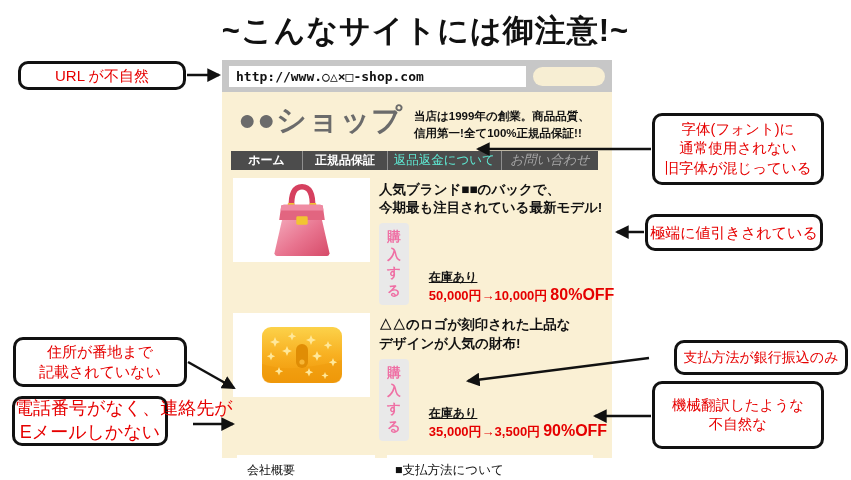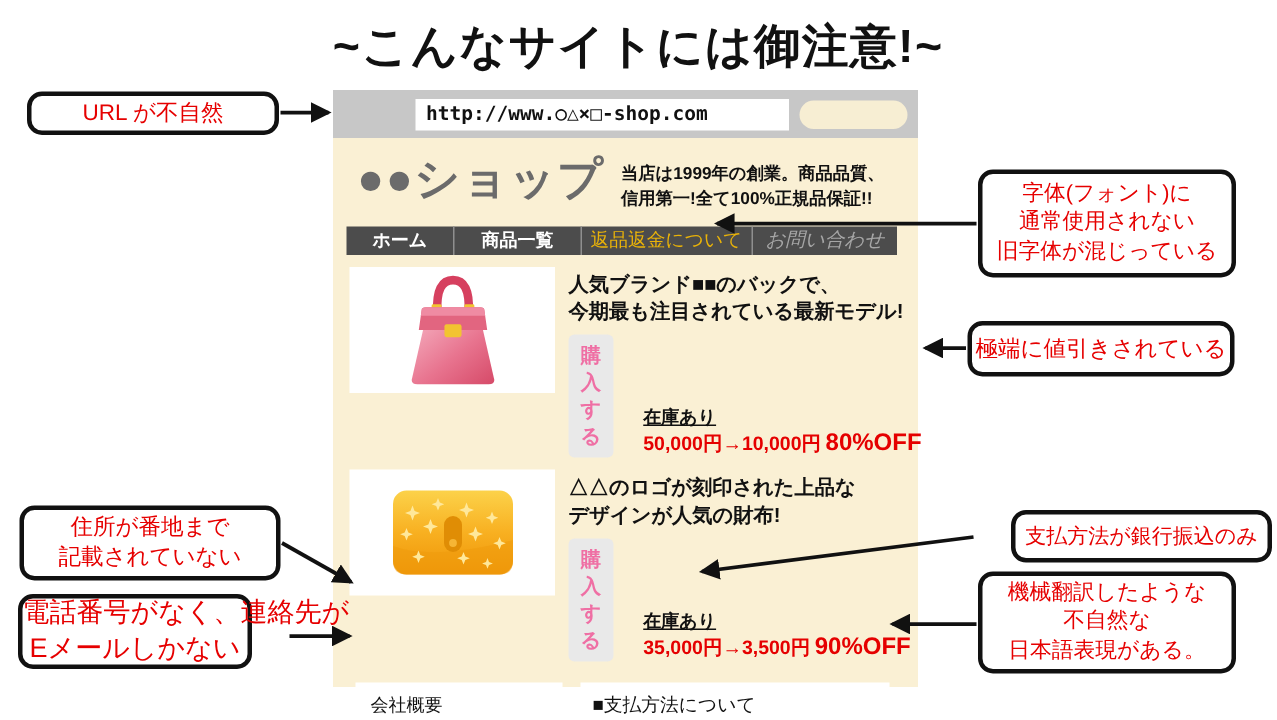--- a/index.html
+++ b/index.html
@@ -35,42 +35,42 @@
 
   
   .browser { position:absolute; left:222px; top:60px; width:390px; height:398px; z-index:1; }
   .chrome {
     height:32px; background:#c7c7c7; display:flex; align-items:center;
     padding:0 7px; gap:7px;
   }
   .url-input {
     flex:1; height:21px; background:#fff; border:none; outline:none;
     font-family:"DejaVu Sans Mono", monospace; font-size:13px; font-weight:bold;
-    color:#111; padding:0 0 0 7px;margin-left:48px;
+    color:#111; padding:0 0 0 7px;
   }
   .go-btn { width:72px; height:19px; background:#f7eed3; border:none; border-radius:10px; }
 
   .site { height:366px; background:#faf0d4; }
 
   .site-header { display:flex; padding:11px 10px 5px 16px; }
   .shop-logo { font-size:30px; font-weight:bold; color:#6b6b6b; letter-spacing:1px; line-height:1.1; }
   .tagline { margin-left:11px; padding-top:5px; font-size:11.5px; font-weight:bold; color:#111; line-height:1.5; white-space:nowrap; }
 
   .shop-nav {
     margin:3px 14px 0 9px; height:19px; background:#4c4c4c;
     display:flex; align-items:stretch;
   }
   .nav-item {
     display:flex; align-items:center; justify-content:center;
     font-size:12px; color:#fff; font-weight:bold; cursor:pointer; white-space:nowrap;
   }
   .nav-item + .nav-item { border-left:1px solid #8f8f8f; }
   .nav-item.n0 { flex:0.85; }
   .nav-item.n1 { flex:1.0; }
-  .nav-item.n2 { flex:1.35; font-family:Liberation Mono, monospace; font-weight:normal; color:#eab308; font-size:12.5px; }
+  .nav-item.n2 { flex:1.35; font-family:Liberation Mono, monospace; font-weight:normal; color:#5eead4; font-size:12.5px; }
   .nav-item.n3 { flex:1.15; font-family:"Liberation Serif", serif; font-style:italic; font-weight:normal; color:#a6a6a6; font-size:13px; }
 
   .product-row { display:flex; margin:8px 8px 0 11px; gap:9px; }
   .product-img-box {
     width:137px; height:84px; background:#fff; flex:0 0 137px;
     display:flex; align-items:center; justify-content:center;
   }
   .product-info { flex:1; padding-top:3px; }
   .product-desc { font-size:13.5px; font-weight:bold; color:#111; line-height:1.4; white-space:nowrap; }
   .purchase-row { display:flex; align-items:flex-end; gap:20px; margin-top:5px; }
@@ -128,21 +128,20 @@
     <div>極端に値引きされている</div>
   </div>
 
   <div class="callout co-payment">
     <div>支払方法が銀行振込のみ</div>
   </div>
 
   <div class="callout co-japanese">
     <div>機械翻訳したような</div>
     <div>不自然な</div>
-    <div>日本語表現がある。</div>
   </div>
 
   <svg class="arrows" width="851" height="480">
     <defs>
       <marker id="ah" viewBox="0 0 10 10" refX="8.5" refY="5" markerWidth="5.5" markerHeight="5.5" orient="auto-start-reverse">
         <path d="M0,0 L10,5 L0,10 Z" fill="#111"></path>
       </marker>
     </defs>
     <line x1="187" y1="75" x2="219" y2="75" stroke="#111" stroke-width="2.5" marker-end="url(#ah)"></line>
     <line x1="651" y1="149" x2="478" y2="149" stroke="#111" stroke-width="2.5" marker-end="url(#ah)"></line>
@@ -165,21 +164,21 @@
       <div class="site-header">
         <div class="shop-logo">●●ショップ</div>
         <div class="tagline">
           <div>当店は1999年の創業。商品品質、</div>
           <div>信用第一!全て100%正規品保証!!</div>
         </div>
       </div>
 
       <div class="shop-nav">
         <div class="nav-item n0">ホーム</div>
-        <div class="nav-item n1">商品一覧</div>
+        <div class="nav-item n1">正規品保証</div>
         <div class="nav-item n2">返品返金について</div>
         <div class="nav-item n3">お問い合わせ</div>
       </div>
 
       <div class="product-row">
         <div class="product-img-box">
           <svg width="76" height="78" viewBox="0 0 80 82">
             <defs>
               <linearGradient id="bagG" x1="0" y1="0" x2="1" y2="1">
                 <stop offset="0" stop-color="#f6b3c3"></stop>

